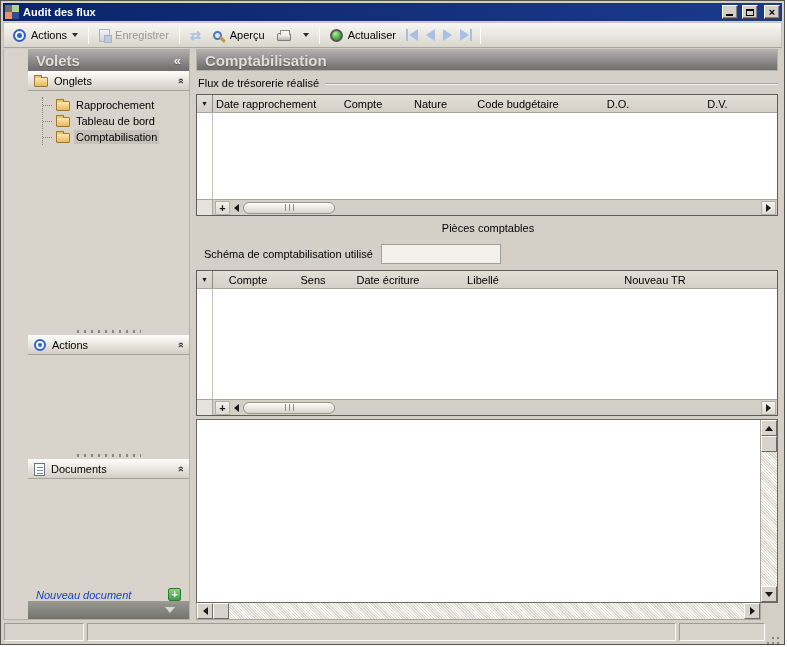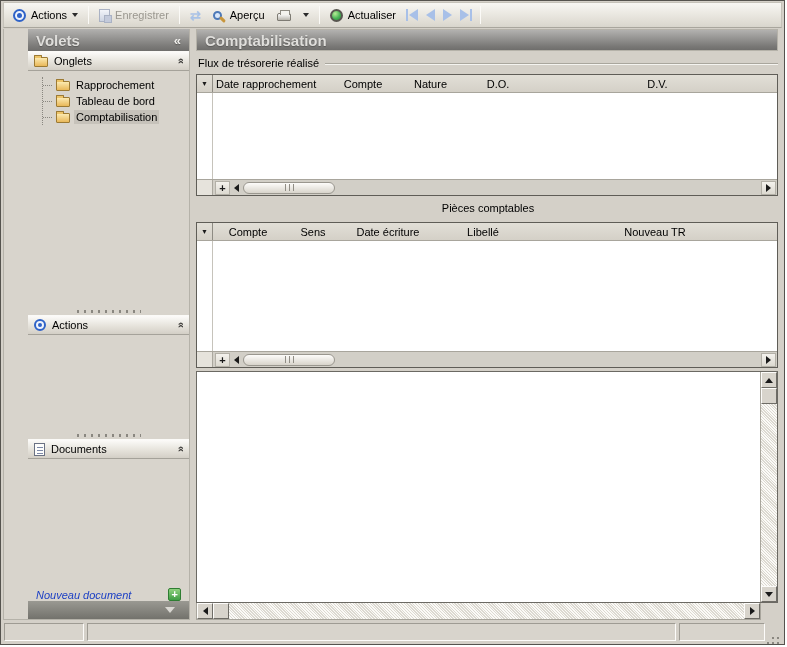--- a/index.html
+++ b/index.html
@@ -154,20 +154,38 @@
   .sb3{width:86px;flex:none;}
   .grip{width:13px;flex:none;position:relative;}
   .grip::before{content:"";position:absolute;right:2px;bottom:2px;width:2px;height:2px;background:#8a8780;
     box-shadow:-5px 5px 0 #8a8780,0 5px 0 #8a8780,-5px 0 0 #8a8780 , -10px 5px 0 #8a8780;}
 </style>
 </head>
 <body>
 
 <div class="window">
 
+  <div class="titlebar">
+    <span class="appicon">
+        <i class="q1"></i>
+        <i class="q2"></i>
+        <i class="q3"></i>
+        <i class="q4"></i>
+      </span>
+    <span class="title-text">Audit des flux</span>
+    <span class="winbtn">
+        <span class="glyph-min"></span>
+      </span>
+    <span class="winbtn">
+        <span class="glyph-max"></span>
+      </span>
+    <span class="winbtn close">
+        <span>×</span>
+      </span>
+  </div>
 
   <div class="toolbar">
     <div class="tbtn">
       <span class="ico-bullseye"></span>
       <span>Actions</span>
       <span class="dd-arrow"></span>
     </div>
     <div class="tsep"></div>
     <div class="tbtn disabled">
       <span class="ico-save"></span>
@@ -281,20 +299,21 @@
       <div class="group-row">
         <span>Flux de trésorerie réalisé</span>
         <span class="group-line"></span>
       </div>
       <div class="grid grid1">
         <div class="grid-hdr">
           <span class="sel-col">▼</span>
           <span class="gh left g1c0">Date rapprochement</span>
           <span class="gh g1c1">Compte</span>
           <span class="gh g1c2">Nature</span>
+          <span class="gh g1c3">Code budgétaire</span>
           <span class="gh g1c4">D.O.</span>
           <span class="gh flex">D.V.</span>
         </div>
         <div class="grid-body">
           <span class="body-sel"></span>
         </div>
         <div class="grid-scroll">
           <span class="gs-corner"></span>
           <span class="gs-plus">+</span>
           <span class="gs-arrow">
@@ -304,20 +323,24 @@
           <span class="gs-track"></span>
           <span class="gs-end">
               <span class="tri-r"></span>
             </span>
         </div>
       </div>
 
       <div class="group-row" style="margin-top:6px;flex-direction:column;">
         <span>Pièces comptables</span>
         <span class="group-line"></span>
+      </div>
+      <div class="schema-row">
+        <span>Schéma de comptabilisation utilisé</span>
+        <input class="schema-input" type="text" value="" style="">
       </div>
       <div class="grid grid2">
         <div class="grid-hdr">
           <span class="sel-col">▼</span>
           <span class="gh g2c0">Compte</span>
           <span class="gh g2c2">Sens</span>
           <span class="gh g2c3">Date écriture</span>
           <span class="gh g2c4">Libellé</span>
           <span class="gh flex">Nouveau TR</span>
         </div>

